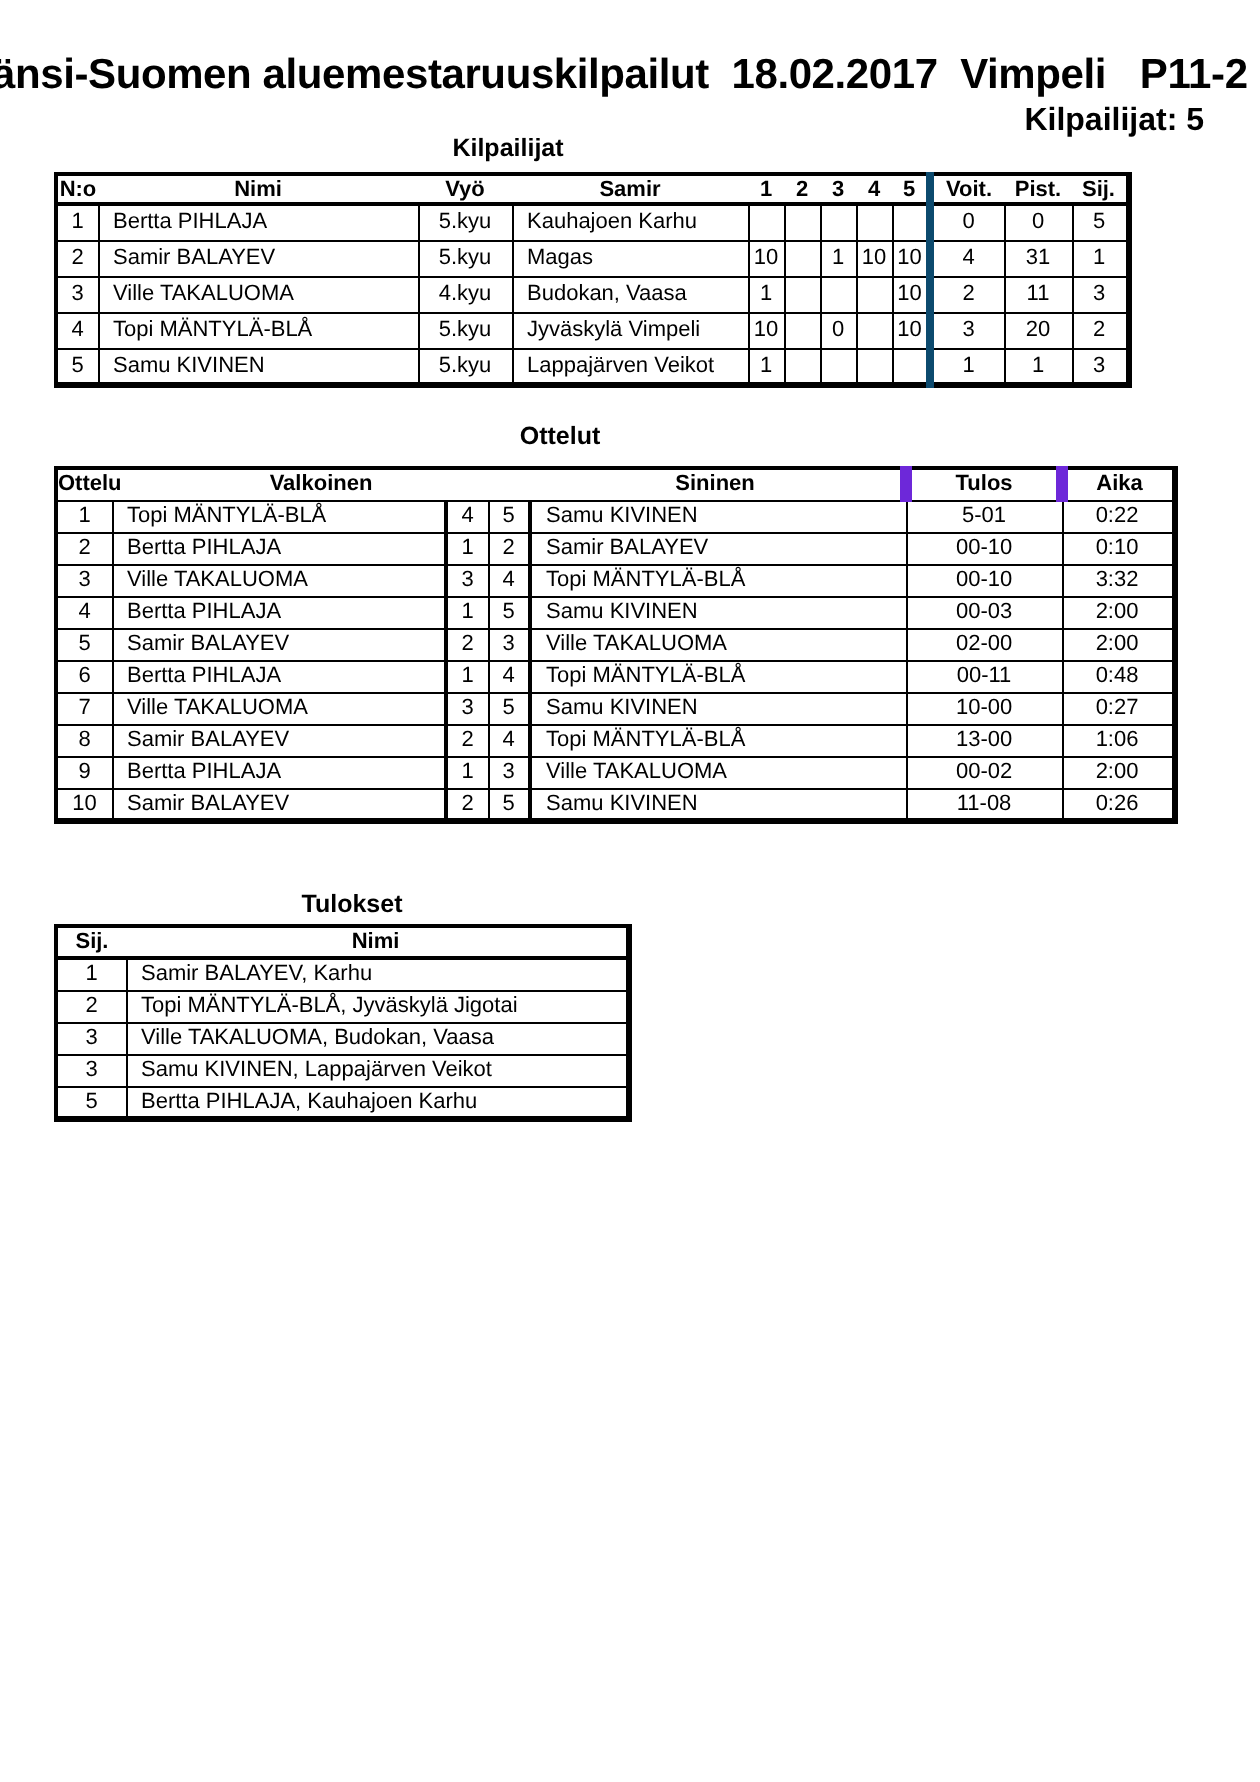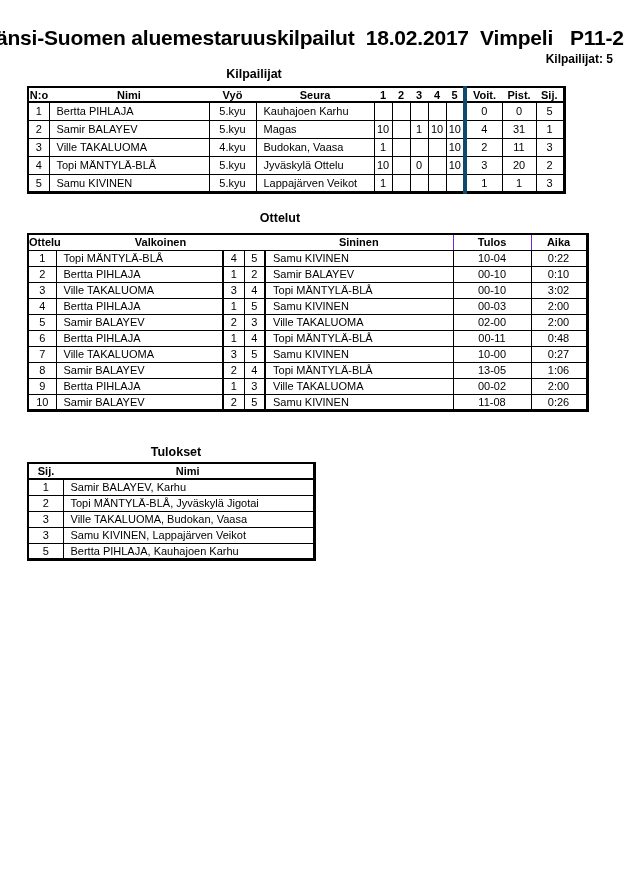--- a/index.html
+++ b/index.html
@@ -12,22 +12,22 @@
   .page {
     position: relative; width: 630px; height: 748px;
     background: #fff; overflow: hidden;
   }
   .doc-title {
     position: absolute; top: 26px; left: -4px;
     font-size: 21px; font-weight: bold;
     white-space: pre; letter-spacing: -0.2px;
   }
   .comp-count {
-    position: absolute; top: 52px; right: 17px;
-    font-size: 12px; font-weight: bold;
+    position: absolute; top: 52px; right: 28px;
+    font-size: 16px; font-weight: bold;
   }
   .sec-heading {
     position: absolute; font-size: 12.5px; font-weight: bold;
     transform: translateX(-50%); white-space: nowrap; text-align: right;
   }
   #h-kilpailijat { top: 67px; left: 254px; }
   #h-ottelut    { top: 211px; left: 280px; }
   #h-tulokset   { top: 445px; left: 176px; }
 
   table {
@@ -44,21 +44,21 @@
 
   
   #t1 { top: 86px; left: 27px; width: 536px; }
   #t1 thead th { border: none; border-bottom: 2px solid #000; height: 15px; }
   #t1 tbody td { border: 1px solid #000; height: 18px; }
   #t1 thead th.grp, #t1 tbody td.grp { border-left: 4px solid #0c4a6e; }
 
   
   #t2 { top: 233px; left: 27px; width: 559px; }
   #t2 thead th { border: none; border-bottom: 1px solid #000; height: 16px; text-align: center; }
-  #t2 thead th.hb { border-left: 1px solid #6d28d9; }
+  #t2 thead th.hb { border-left: 6px solid #6d28d9; }
   #t2 tbody td { border: 1px solid #000; height: 16px; }
   #t2 tbody td.wno, #t2 tbody td.bname { border-left: 2px solid #000; }
 
   
   #t3 { top: 462px; left: 27px; width: 286px; }
   #t3 thead th { border: none; border-bottom: 2px solid #000; height: 16px; }
   #t3 tbody td { border: 1px solid #000; height: 16px; }
 </style>
 </head>
 <body>
@@ -83,21 +83,21 @@
         <col style="width:19px">
       <col style="width:37px">
         <col style="width:34px">
         <col style="width:28px">
     </colgroup>
     <thead>
       <tr>
         <th>N:o</th>
         <th>Nimi</th>
         <th>Vyö</th>
-        <th>Seura</th>
+        <th>Samir</th>
         <th>1</th>
         <th>2</th>
         <th>3</th>
         <th>4</th>
         <th>5</th>
         <th class="grp">Voit.</th>
         <th>Pist.</th>
         <th>Sij.</th>
       </tr>
     </thead>
@@ -141,21 +141,21 @@
         <td></td>
         <td>10</td>
         <td class="grp">2</td>
         <td>11</td>
         <td>3</td>
       </tr>
       <tr>
         <td>4</td>
         <td class="left">Topi MÄNTYLÄ-BLÅ</td>
         <td>5.kyu</td>
-        <td class="left">Jyväskylä Ottelu</td>
+        <td class="left">Jyväskylä Vimpeli</td>
         <td>10</td>
         <td></td>
         <td>0</td>
         <td></td>
         <td>10</td>
         <td class="grp">3</td>
         <td>20</td>
         <td>2</td>
       </tr>
       <tr>
@@ -196,40 +196,40 @@
         <th class="hb">Aika</th>
       </tr>
     </thead>
     <tbody>
       <tr>
         <td>1</td>
         <td class="left">Topi MÄNTYLÄ-BLÅ</td>
         <td class="wno">4</td>
         <td>5</td>
         <td class="left bname">Samu KIVINEN</td>
-        <td>10-04</td>
+        <td>5-01</td>
         <td>0:22</td>
       </tr>
       <tr>
         <td>2</td>
         <td class="left">Bertta PIHLAJA</td>
         <td class="wno">1</td>
         <td>2</td>
         <td class="left bname">Samir BALAYEV</td>
         <td>00-10</td>
         <td>0:10</td>
       </tr>
       <tr>
         <td>3</td>
         <td class="left">Ville TAKALUOMA</td>
         <td class="wno">3</td>
         <td>4</td>
         <td class="left bname">Topi MÄNTYLÄ-BLÅ</td>
         <td>00-10</td>
-        <td>3:02</td>
+        <td>3:32</td>
       </tr>
       <tr>
         <td>4</td>
         <td class="left">Bertta PIHLAJA</td>
         <td class="wno">1</td>
         <td>5</td>
         <td class="left bname">Samu KIVINEN</td>
         <td>00-03</td>
         <td>2:00</td>
       </tr>
@@ -259,21 +259,21 @@
         <td class="left bname">Samu KIVINEN</td>
         <td>10-00</td>
         <td>0:27</td>
       </tr>
       <tr>
         <td>8</td>
         <td class="left">Samir BALAYEV</td>
         <td class="wno">2</td>
         <td>4</td>
         <td class="left bname">Topi MÄNTYLÄ-BLÅ</td>
-        <td>13-05</td>
+        <td>13-00</td>
         <td>1:06</td>
       </tr>
       <tr>
         <td>9</td>
         <td class="left">Bertta PIHLAJA</td>
         <td class="wno">1</td>
         <td>3</td>
         <td class="left bname">Ville TAKALUOMA</td>
         <td>00-02</td>
         <td>2:00</td>

